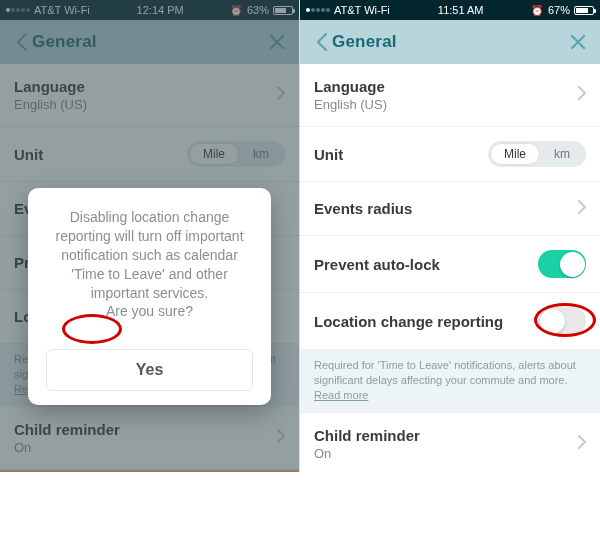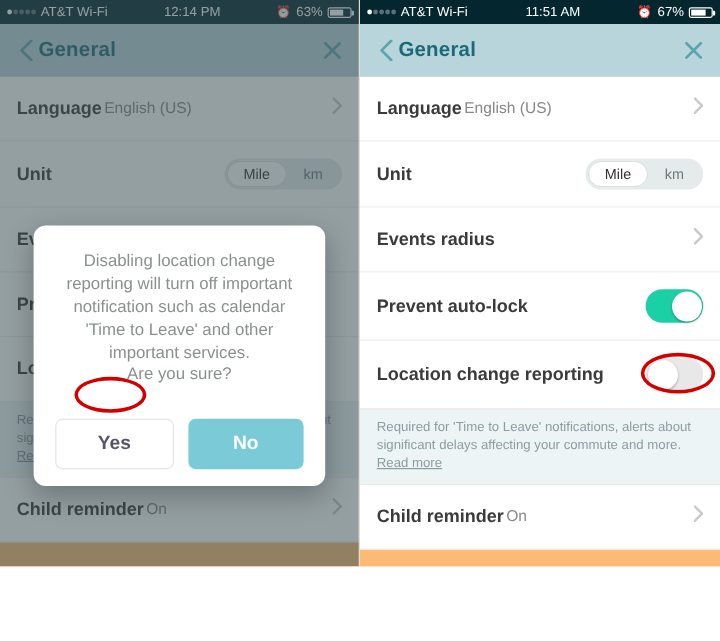--- a/index.html
+++ b/index.html
@@ -26,21 +26,21 @@
   .header {
     background: #b7d5da; height: 44px; display: flex; align-items: center;
     justify-content: space-between; padding: 0 12px;
   }
   .header .title { flex: 1; color: #1a6a77; font-weight: 600; font-size: 17px; letter-spacing: .2px; }
   .hicon { color: #5aa4b0; display: flex; align-items: center; justify-content: center; width: 20px; height: 20px; }
 
   
   .list { background: #fff; }
   .row { border-bottom: 1px solid #eee; padding: 14px 14px; display: flex; align-items: center; justify-content: space-between; min-height: 54px; }
-  .row .texts { display: flex; gap: 2px; }
+  .row .texts { display: flex; flex-direction: column; gap: 2px; }
   .row .label { color: #3b3b3b; font-weight: 700; font-size: 15px; }
   .row .sub { color: #888; font-size: 13px; }
   .chevron { color: #c9c9c9; }
 
   .segmented { display: inline-flex; background: #e5eaeb; border-radius: 16px; height: 26px; align-items: center; padding: 2px; }
   .seg { font-size: 12px; padding: 0 14px; height: 22px; line-height: 22px; border-radius: 12px; color: #6c7a7c; }
   .seg.active { background: #fff; color: #333; box-shadow: 0 0 0 1px #dadfe0 inset; }
 
   .toggle { width: 48px; height: 28px; border-radius: 14px; position: relative; }
   .toggle .knob { width: 25px; height: 25px; background: #fff; border-radius: 50%; position: absolute; top: 1.5px; box-shadow: 0 1px 2px rgba(0,0,0,.3); }
@@ -168,21 +168,20 @@
       <div class="msg">
         <span>Disabling location change</span><br>
         <span>reporting will turn off important</span><br>
         <span>notification such as calendar</span><br>
         <span>'Time to Leave' and other</span><br>
         <span>important services.</span><br>
         <span>Are you sure?</span>
       </div>
       <div class="btns">
         <div class="dbtn yes">Yes</div>
-        <div class="dbtn no">No</div>
       </div>
     </div>
     <div class="red-ellipse" style="left:62px; top:314px; width:60px; height:30px;"></div>
   </div>
 
   <div class="phone">
     <div class="status-bar">
       <div class="status-left">
         <span class="dots">
           <span class="dot on"></span>

